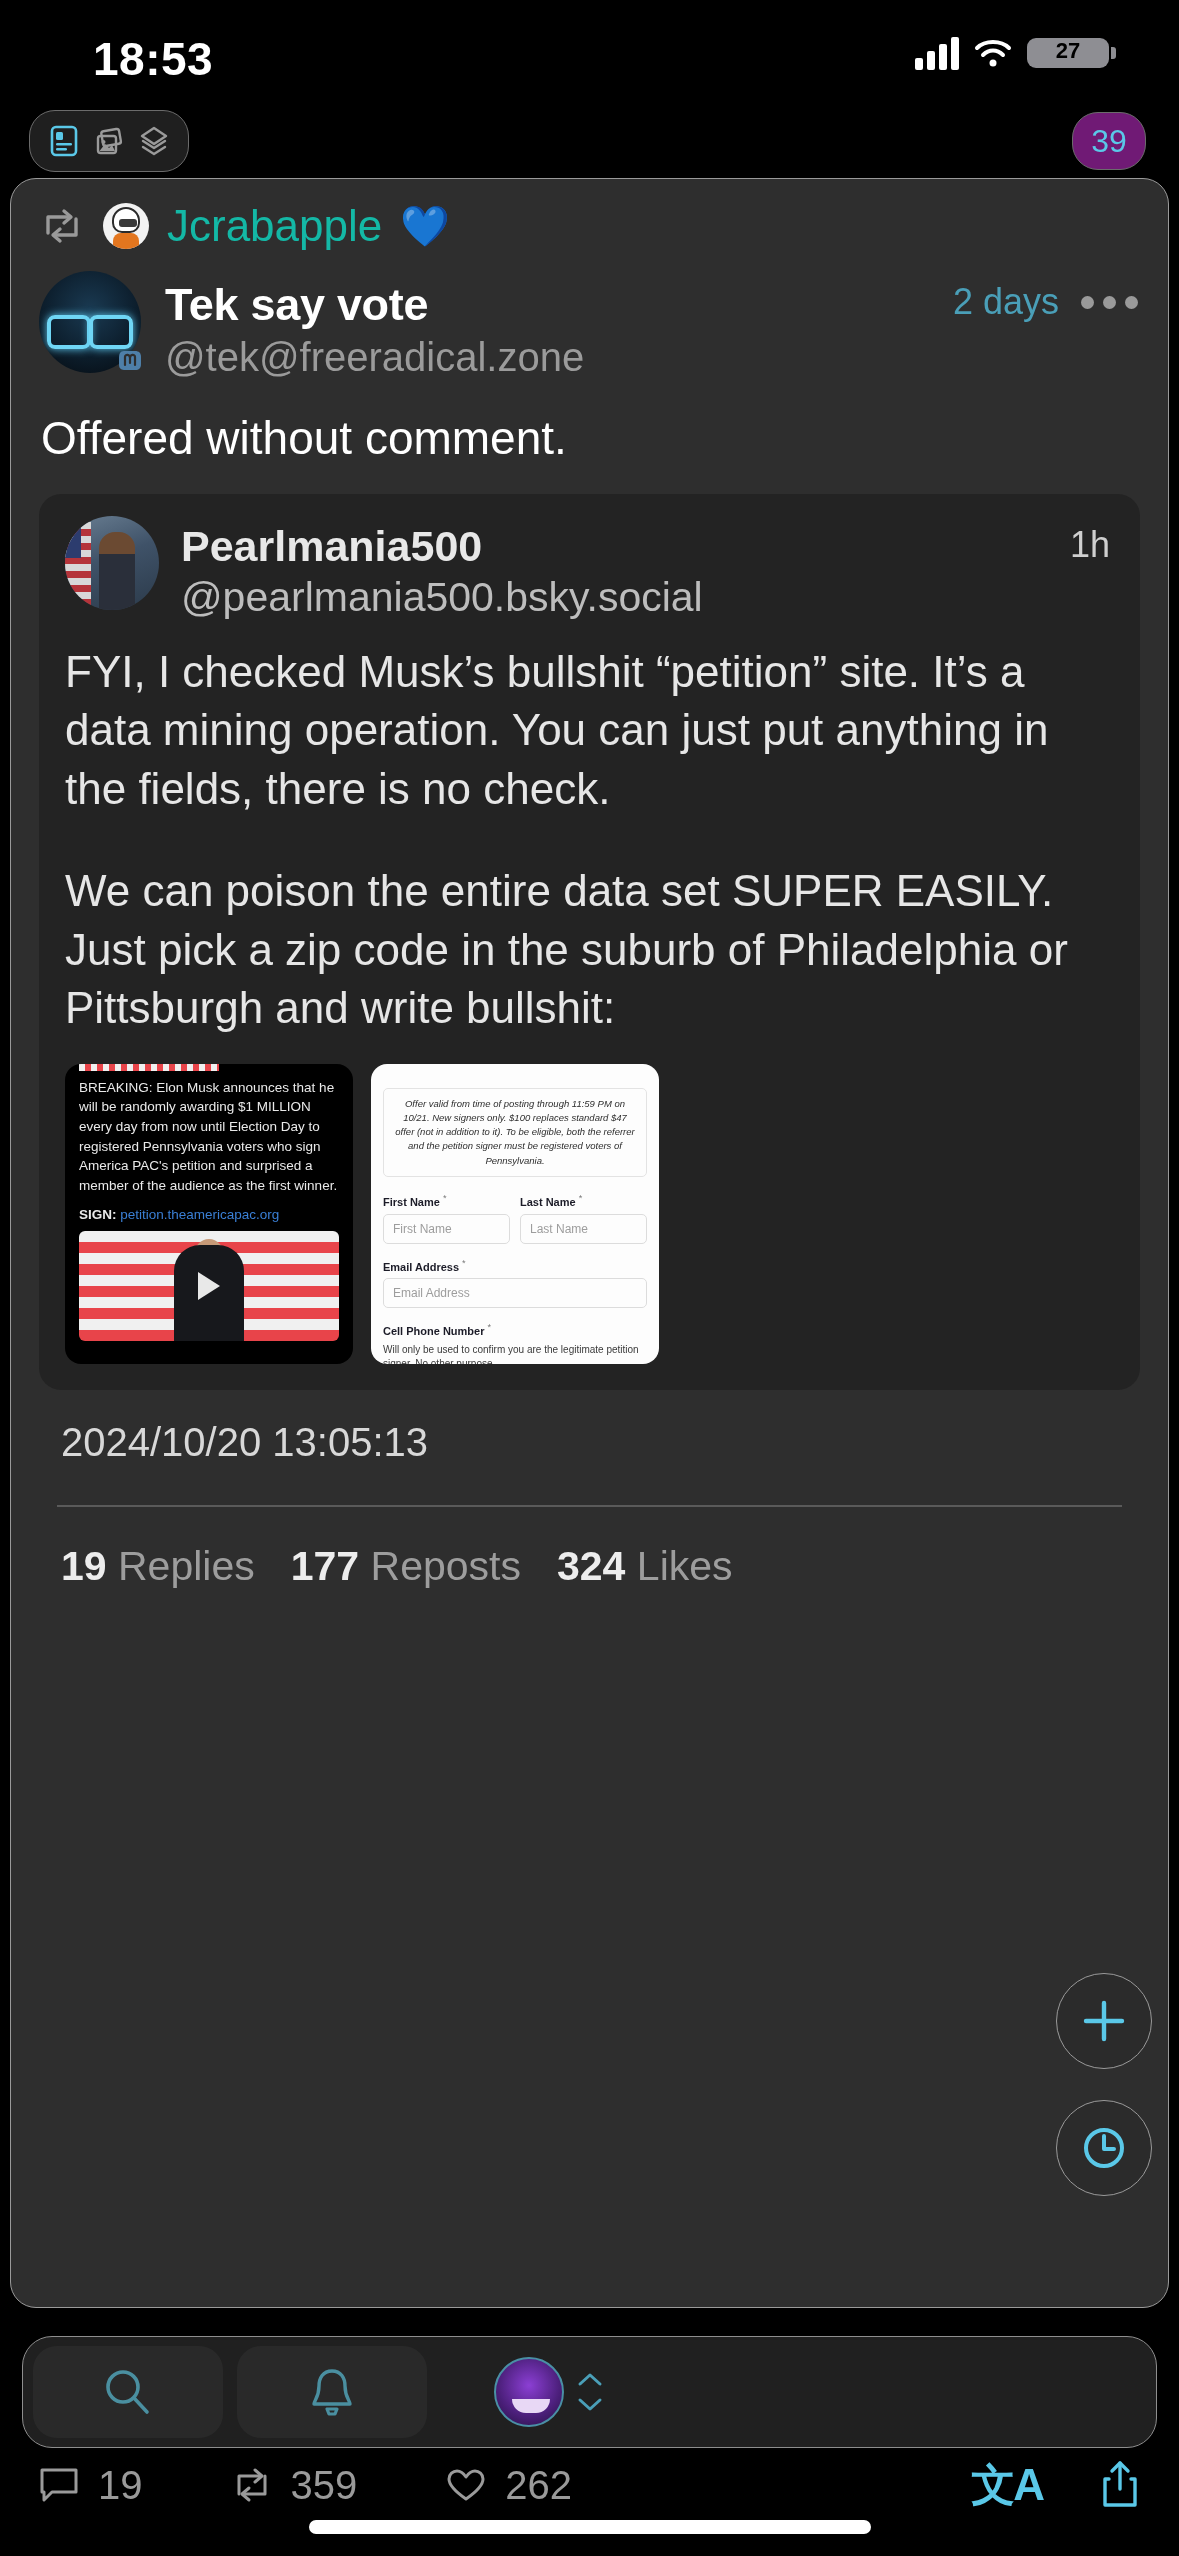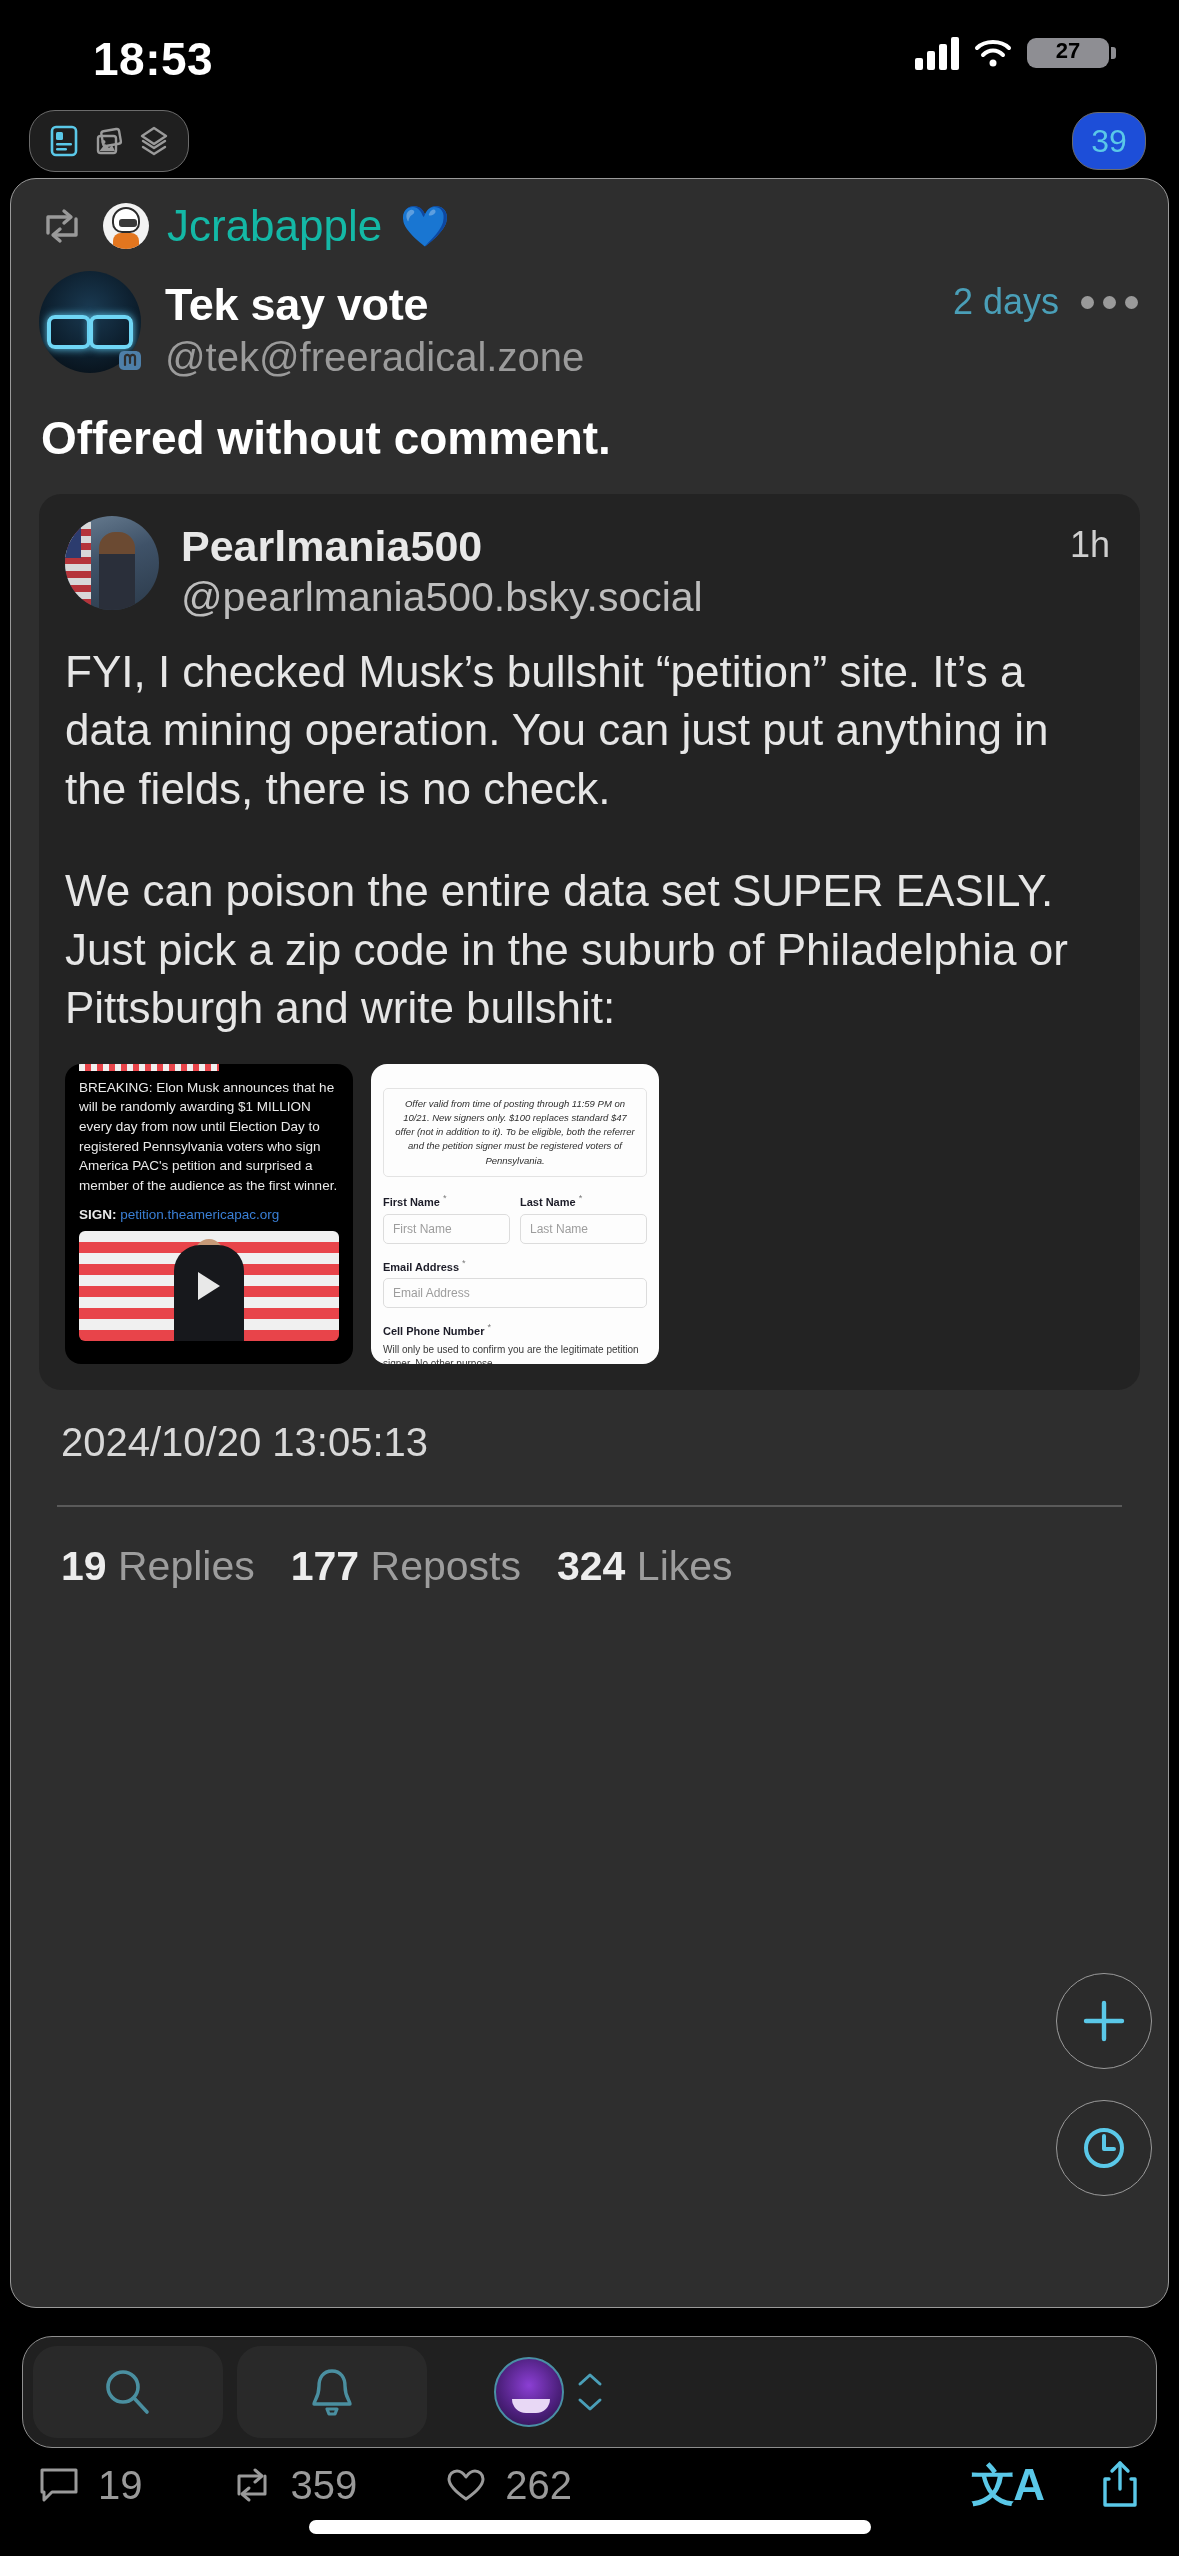--- a/index.html
+++ b/index.html
@@ -39,21 +39,21 @@
     position:absolute; left:29px; top:110px;
     width:160px; height:62px; border-radius:26px;
     border:1.5px solid #6b6b6b; background:#1f1f1f;
     display:flex; align-items:center; justify-content:space-around; padding:0 12px;
   }
   .tb-icon { width:36px; height:36px; display:flex; align-items:center; justify-content:center; }
   .tb-icon svg { width:34px; height:34px; }
   .badge-39 {
     position:absolute; right:33px; top:112px;
     width:74px; height:58px; border-radius:26px;
-    border:1.5px solid #6b6b6b; background:#1d4ed8;
+    border:1.5px solid #6b6b6b; background:#701a75;
     display:flex; align-items:center; justify-content:center;
     color:#5ac8e8; font-size:32px; font-weight:400;
   }
 
   
   .post-card {
     position:absolute; left:10px; top:178px; width:1159px; height:2130px;
     background:#2e2e2e; border:1.5px solid #9a9a9a;
     border-radius:26px; overflow:hidden;
   }
@@ -91,21 +91,21 @@
     display:flex; align-items:center; justify-content:center;
   }
   .author-txt { margin-left:24px; padding-top:8px; }
   .author-name { color:#fff; font-size:45px; font-weight:700; letter-spacing:-0.3px; }
   .author-handle { color:#9b9b9b; font-size:40px; margin-top:4px; }
   .time-menu { position:absolute; right:30px; top:24px; display:flex; align-items:center; gap:22px; }
   .time-ago { color:#4a9fb8; font-size:36px; }
   .dots { display:flex; gap:9px; }
   .dots i { width:13px; height:13px; border-radius:50%; background:#9a9a9a; display:block; }
 
-  .post-body { color:#fff; font-size:46px; padding:30px 30px 18px 30px; line-height:1.25;font-weight:bold; }
+  .post-body { color:#fff; font-size:46px; padding:30px 30px 18px 30px; line-height:1.25; }
 
   
   .quote {
     margin:8px 28px 0 28px; background:#232323; border-radius:22px;
     padding:22px 26px 26px 26px; position:relative;
   }
   .q-head { display:flex; align-items:flex-start; position:relative; }
   .q-avatar {
     width:94px; height:94px; border-radius:50%; flex:0 0 auto; overflow:hidden; position:relative;
     background:linear-gradient(160deg,#6a7f93 0%,#3f5268 45%,#2b3a4a 100%);

